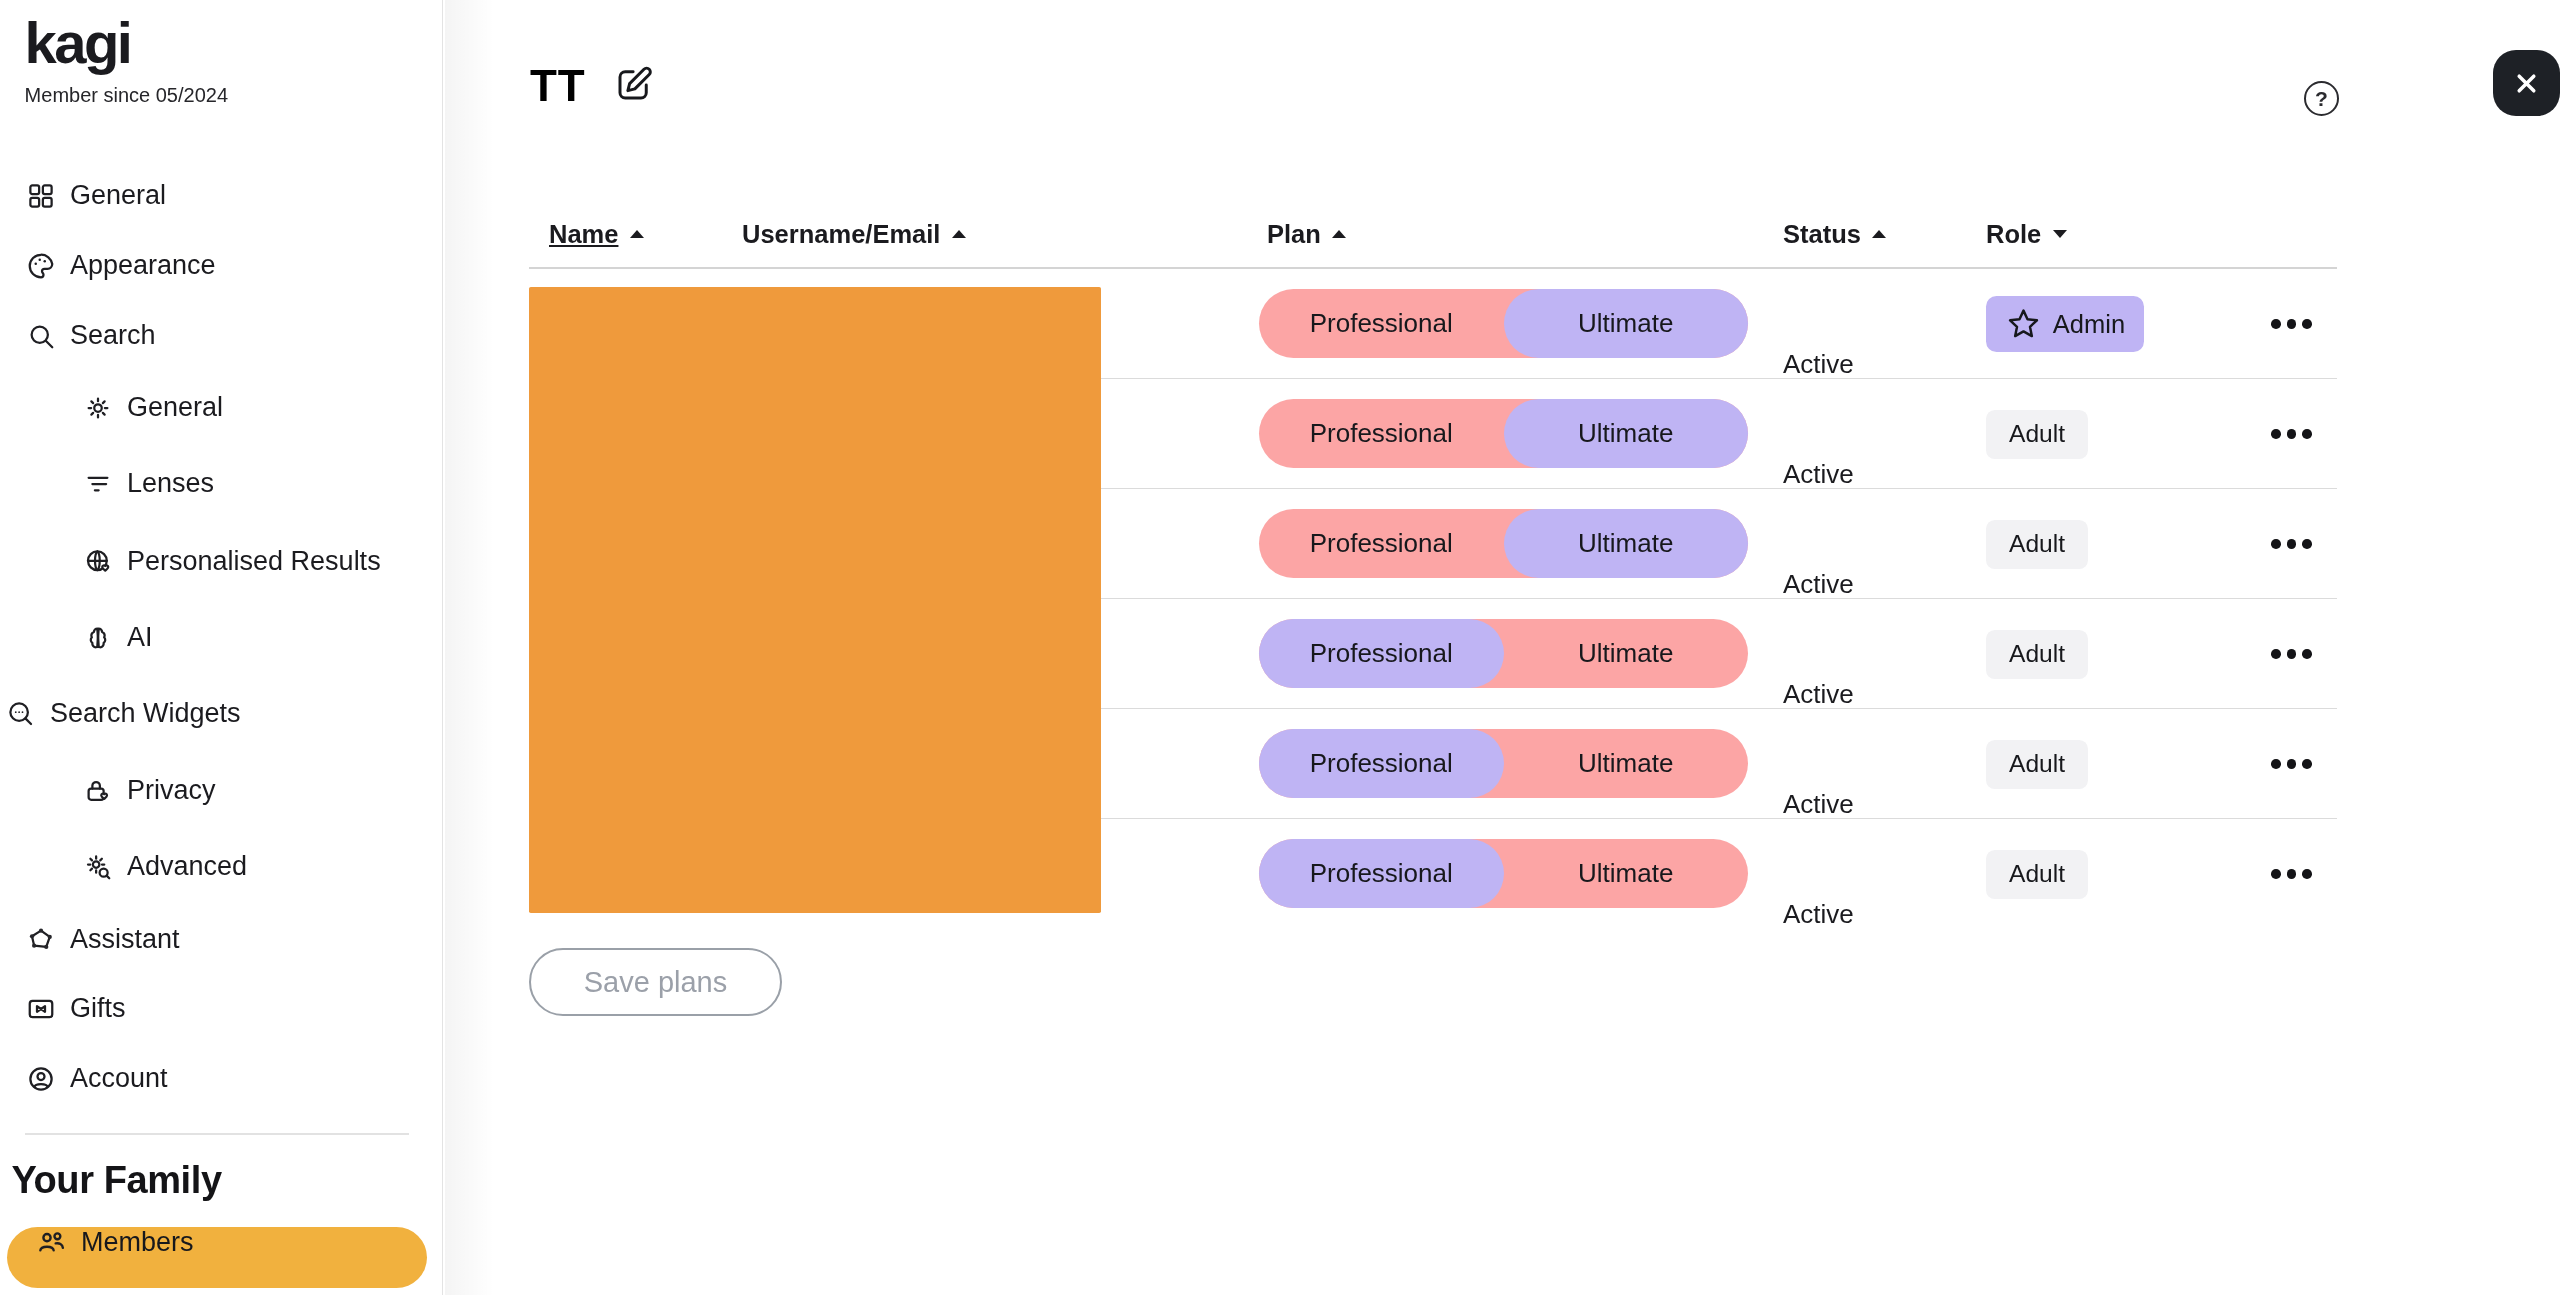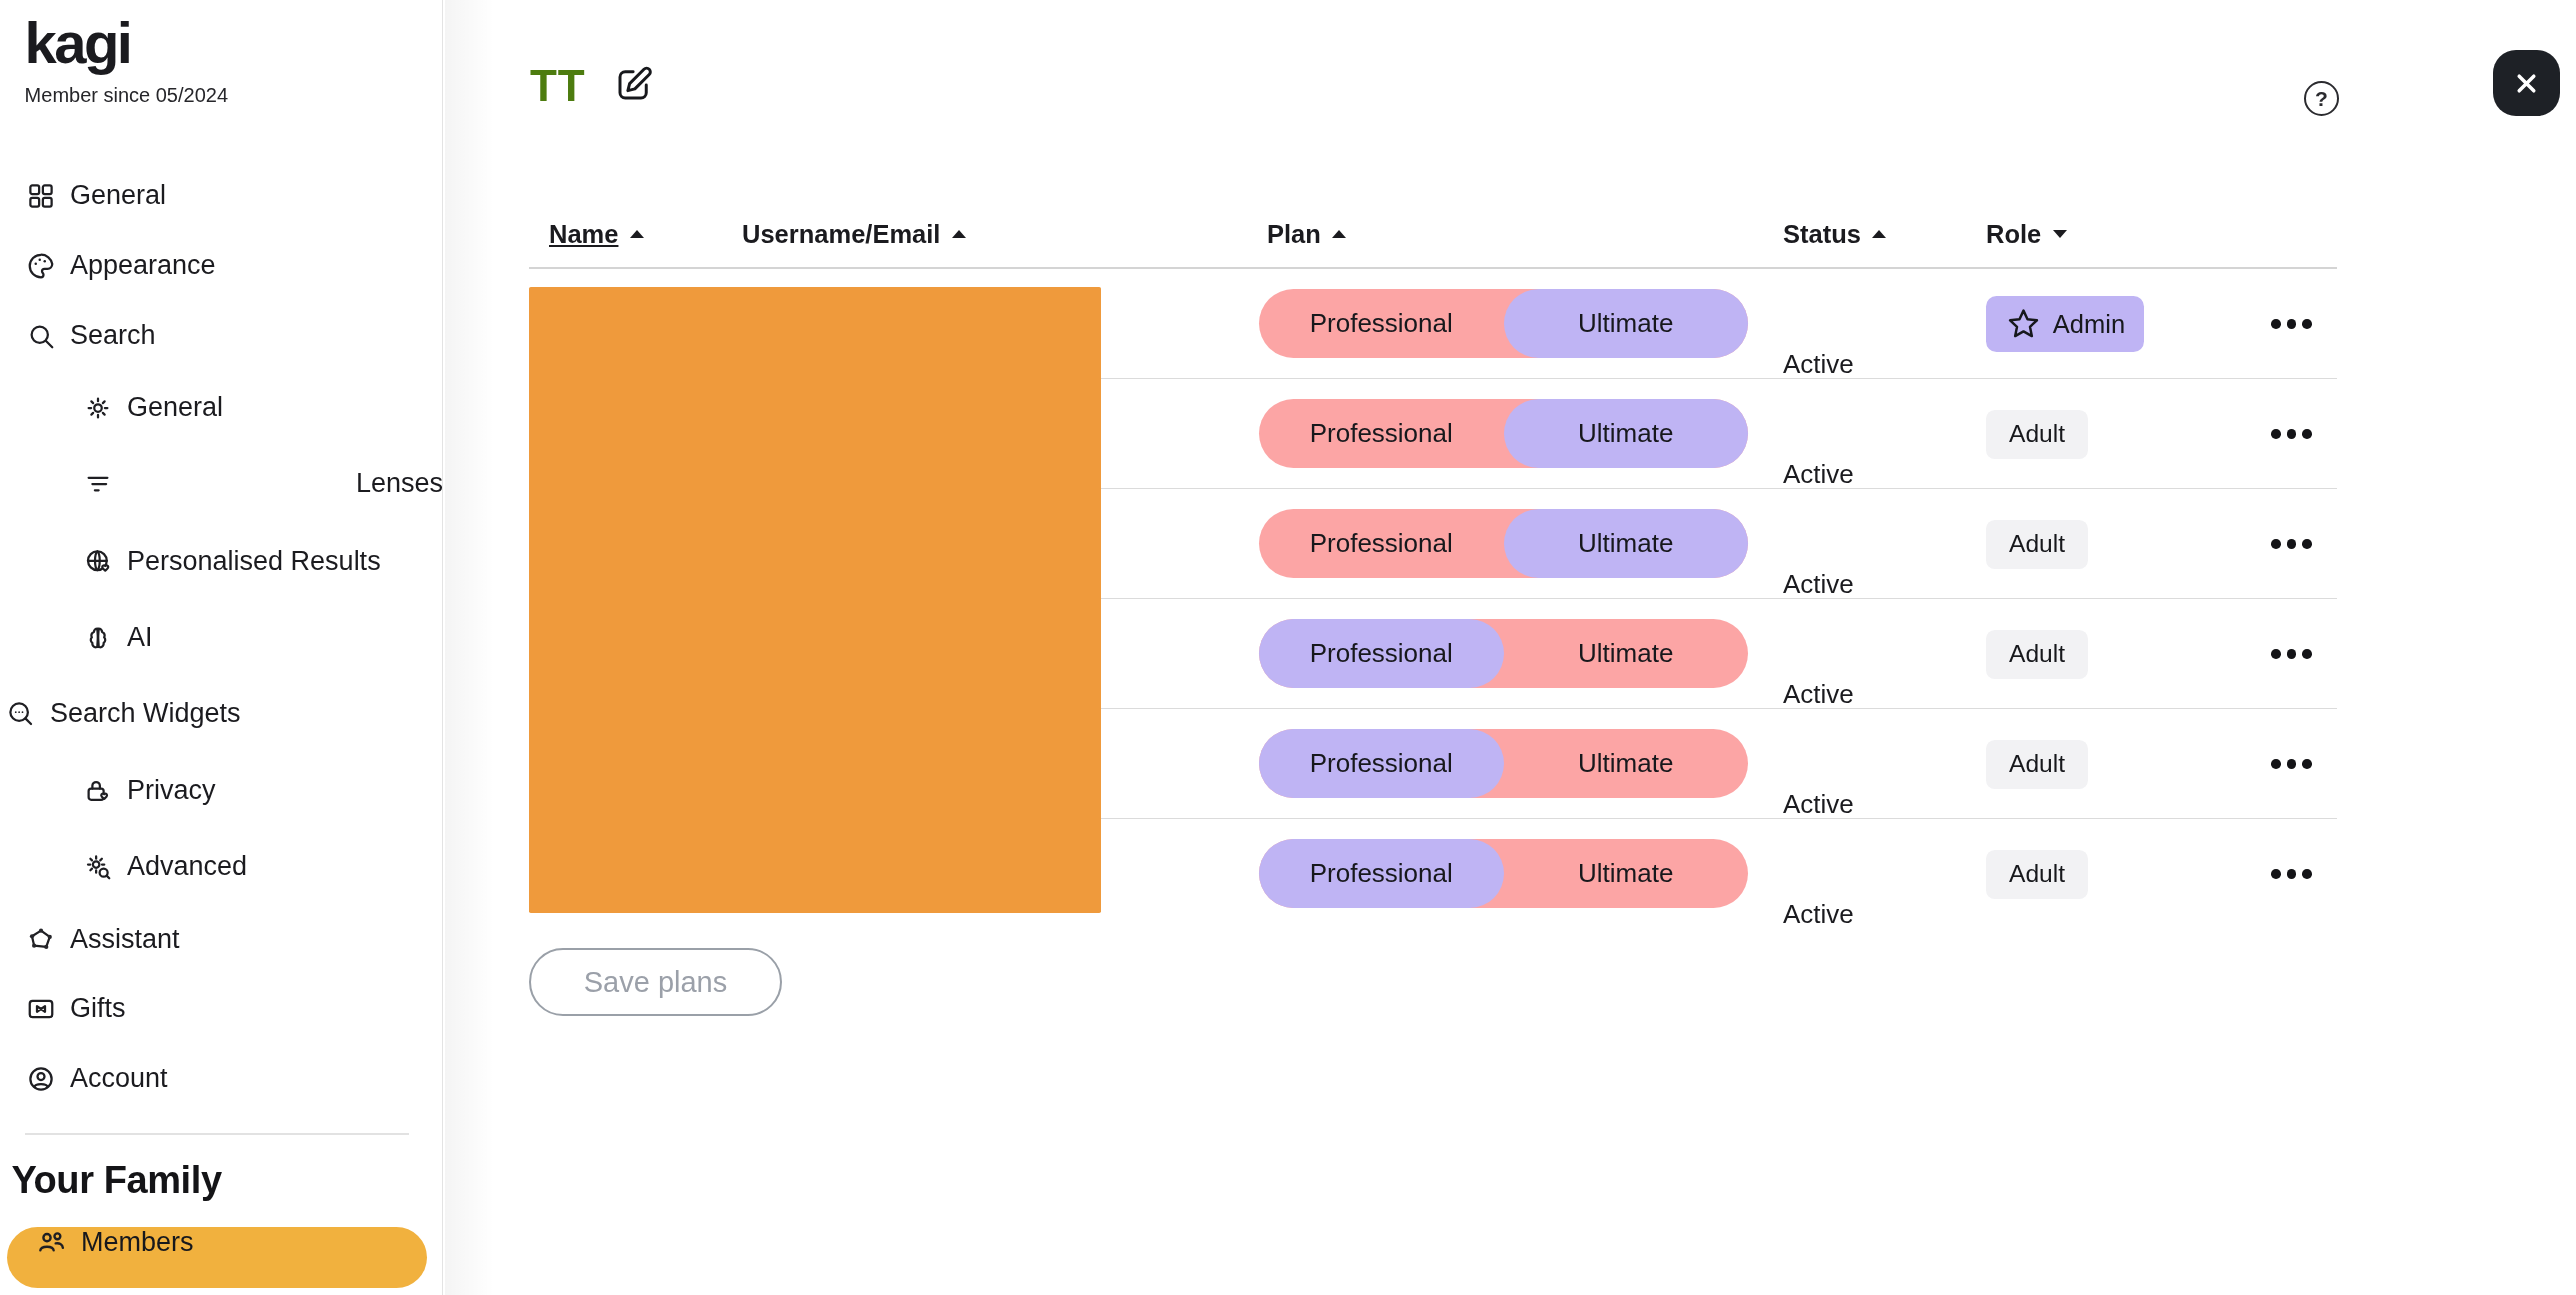--- a/index.html
+++ b/index.html
@@ -36,21 +36,21 @@
   .side-divider { position:absolute; left:24.6px; top:1133px; width:384px; height:1.8px; background:#e2e2e2; }
   .family-heading { position:absolute; left:11.4px; top:1159px; font-size:38px; font-weight:800; letter-spacing:-0.4px; color:#141417; }
   .members-pill {
     position:absolute; left:7px; top:1227px; width:420px; height:61px;
     border-radius:33px; background:var(--nav-active,#f1b13e);
     display:flex; align-items:flex-start; gap:14px; padding-left:28px;
     font-size:27px; color:#17181c;
   }
 
   
-  .page-title { position:absolute; left:530px; top:61px; font-size:44px; font-weight:700; letter-spacing:0.9px; color:#4d7c0f; }
+  .page-title { position:absolute; left:530px; top:61px; font-size:44px; font-weight:700; letter-spacing:0.9px; color:#000000; }
   .edit-btn { position:absolute; left:612px; top:63px; width:44px; height:44px; }
   .help-btn {
     position:absolute; left:2304px; top:81px; width:35px; height:35px;
     border:2.2px solid #2b2b2f; border-radius:50%;
     display:flex; align-items:center; justify-content:center;
     font-size:21px; font-weight:600; color:#2b2b2f;
   }
   .close-btn {
     position:absolute; left:2493px; top:50px; width:67px; height:66px;
     background:var(--close-bg,#1e2126); border-radius:23px;
@@ -153,21 +153,21 @@
         </div>
         <div class="nav-item sub" style="top: 388px;">
           <span class="icon" style="height: 30px; width: 30px;">
             <svg viewBox="0 0 24 24" fill="none" stroke="#1f1f23" stroke-width="1.8" stroke-linecap="round" stroke-linejoin="round">
               <circle cx="12" cy="12" r="3"></circle>
               <path d="M12 4.5v2M12 17.5v2M4.5 12h2M17.5 12h2M6.7 6.7l1.4 1.4M15.9 15.9l1.4 1.4M17.3 6.7l-1.4 1.4M8.1 15.9l-1.4 1.4"></path>
             </svg>
           </span>
           <span>General</span>
         </div>
-        <div class="nav-item sub" style="top: 464px; justify-content: space-between;">
+        <div class="nav-item sub" style="top: 464px;">
           <span class="icon" style="height: 30px; width: 30px;">
             <svg viewBox="0 0 24 24" fill="none" stroke="#1f1f23" stroke-width="1.8" stroke-linecap="round" stroke-linejoin="round">
               <path d="M4.5 7h15M7.5 12h11M9.5 17h3"></path>
             </svg>
           </span>
           <span>Lenses</span>
         </div>
         <div class="nav-item sub" style="top: 542px;">
           <span class="icon" style="height: 30px; width: 30px;">
             <svg viewBox="0 0 24 24" fill="none" stroke="#1f1f23" stroke-width="1.8" stroke-linecap="round" stroke-linejoin="round">

